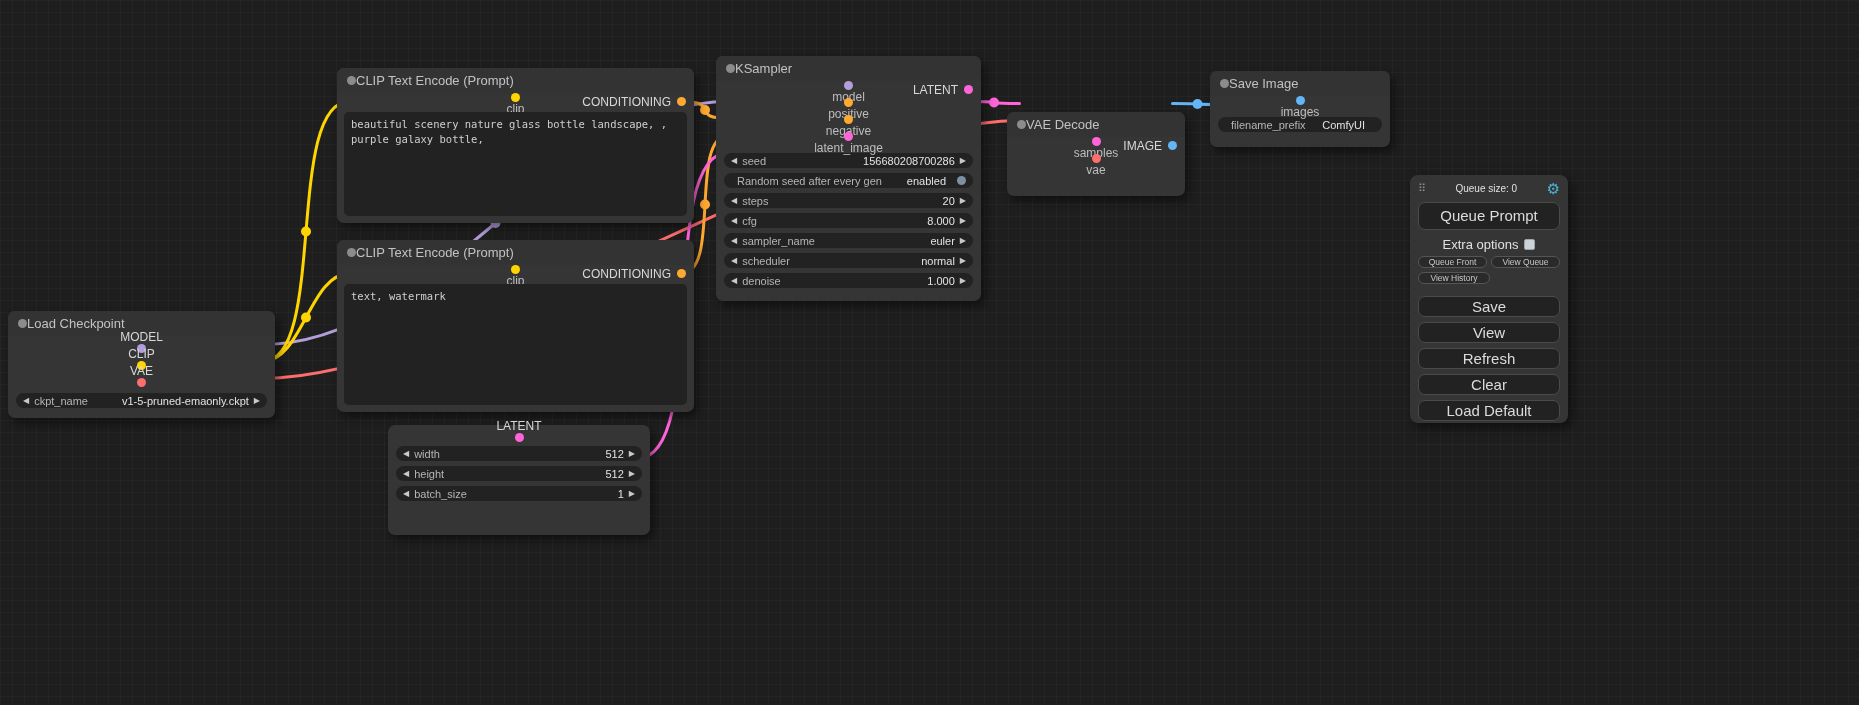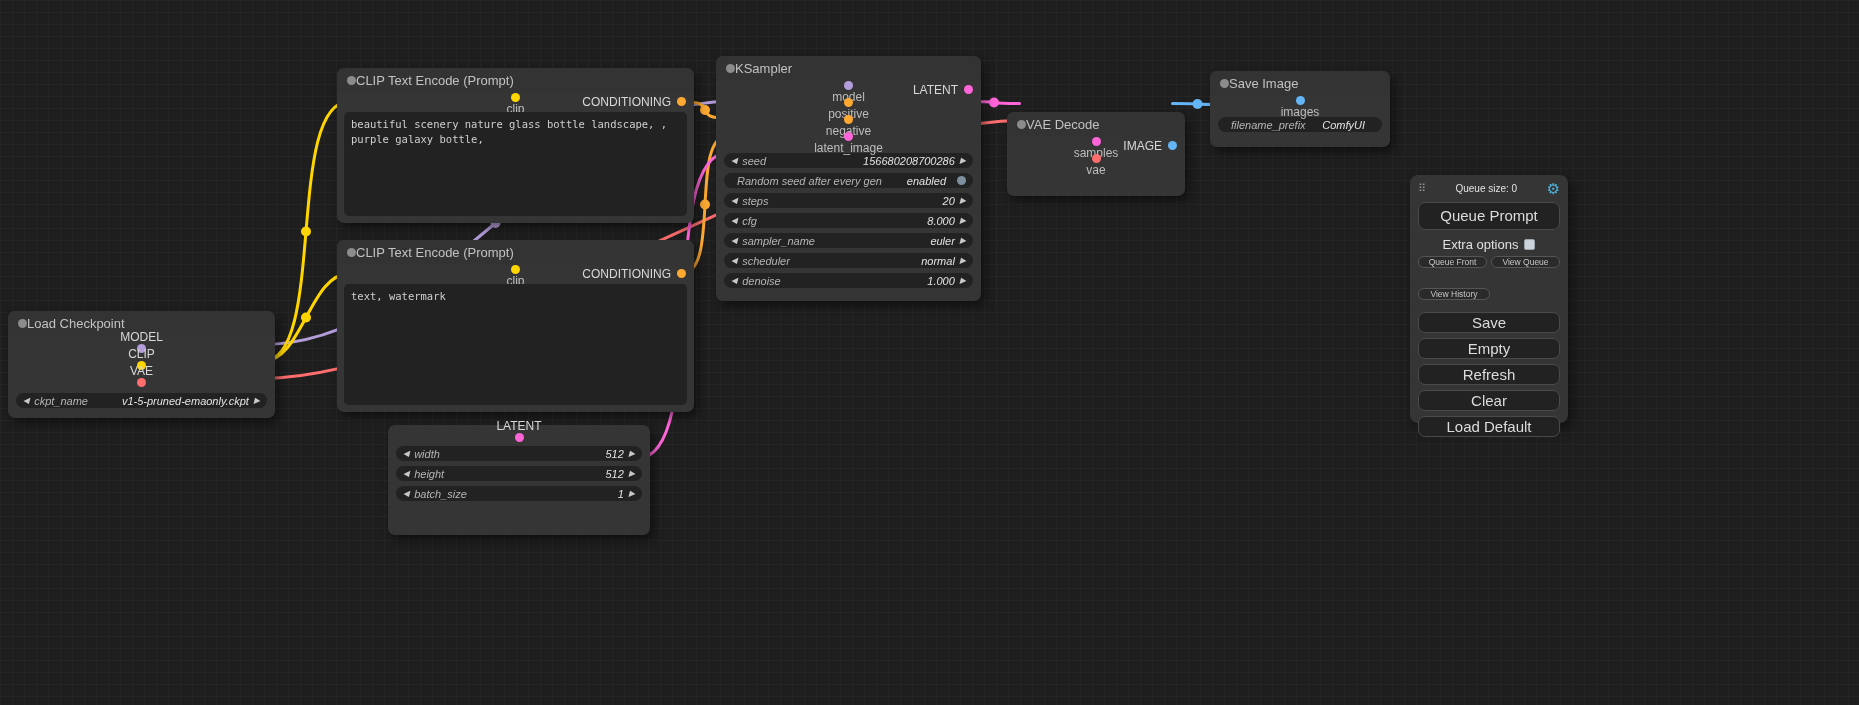--- a/index.html
+++ b/index.html
@@ -27,21 +27,21 @@
   .node-title {
     height:25px; display:flex; align-items:center; 
     padding:0 10px; background:#333333; border-radius:7px 7px 0 0;
     color:#c2c2c2; font-size:13px;
   }
   .collapse-dot { width:9px; height:9px; border-radius:50%; background:#8c8c8c; flex:0 0 auto; }
   .srow { height:17px; display:flex; align-items:center; padding:0 8px; position:relative; font-size:12px; color:#bdbdbd;flex-direction:column; }
   .srow .out { position:absolute; right:8px; top:0; height:17px; display:flex; align-items:center; gap:6px; color:#d8d8d8; }
   .srow.out-only { justify-content:flex-end; color:#d8d8d8; }
   .port { width:9px; height:9px; border-radius:50%; background:#888; flex:0 0 auto; }
-  .widgets { padding:4px 8px 15px 8px;font-style:italic; }
+  .widgets { padding:4px 8px 15px 8px; }
   .widget {
     height:15px; margin-bottom:5px; background:#222222; border-radius:8px;
     display:flex; align-items:center; gap:5px; padding:0 7px;
     font-size:11px; color:#b5b5b5; cursor:pointer;
   }
   .widget .arrow { font-size:8px; color:#c9c9c9; line-height:1; }
   .widget .wvalue { margin-left:auto; color:#e2e2e2; }
   .widget .toggle-dot { width:9px; height:9px; border-radius:50%; background:#7e8fa0; margin-left:6px; flex:0 0 auto; }
   .prompt {
     position:absolute; left:7px; right:7px; bottom:7px; top:44px;
@@ -71,21 +71,21 @@
   .qp-header .gear { color:#4fb3d9; font-size:15px; cursor:pointer; }
   button { font-family:"Liberation Sans", sans-serif; appearance:none; -webkit-appearance:none; cursor:pointer; }
   .big {
     display:block; width:100%; height:21px; margin-bottom:5px;
     background:#222222; border:1px solid #4a4a4a; border-radius:7px;
     color:#dcdcdc; font-size:15px; line-height:18px;
   }
   .big.main { height:28px; margin-bottom:4px; }
   .extra-row { display:flex; align-items:center; justify-content:center; gap:6px; height:16px; margin:6px 0 4px; font-size:13px; color:#e0e0e0; }
   .checkbox { width:11px; height:11px; background:#ccd4da; border-radius:2px; border:1px solid #9aa4ab; cursor:pointer; }
-  .pill-row { display:flex; gap:4px; justify-content:space-between; margin-bottom:20px; }
+  .pill-row { display:flex; gap:4px; justify-content:space-between; margin-bottom:4px; }
   .pill-row.center { justify-content:flex-start; margin-bottom:12px; }
   .pill {
     flex:1; height:12px; background:#2a2a2a; border:1px solid #555;
     border-radius:6px; color:#c8c8c8; font-size:8.5px; line-height:9px; padding:0 4px;
   }
   .pill-row.center .pill { flex:0 0 72px; }
 </style>
 </head>
 <body>
 
@@ -314,17 +314,17 @@
     <span class="checkbox"></span>
   </div>
   <div class="pill-row">
     <button class="pill">Queue Front</button>
     <button class="pill">View Queue</button>
   </div>
   <div class="pill-row center">
     <button class="pill">View History</button>
   </div>
   <button class="big">Save</button>
-  <button class="big">Empty</button>
+  <button class="big">View</button>
   <button class="big">Refresh</button>
   <button class="big">Clear</button>
   <button class="big">Load Default</button>
 </div>
 
 </body></html>

